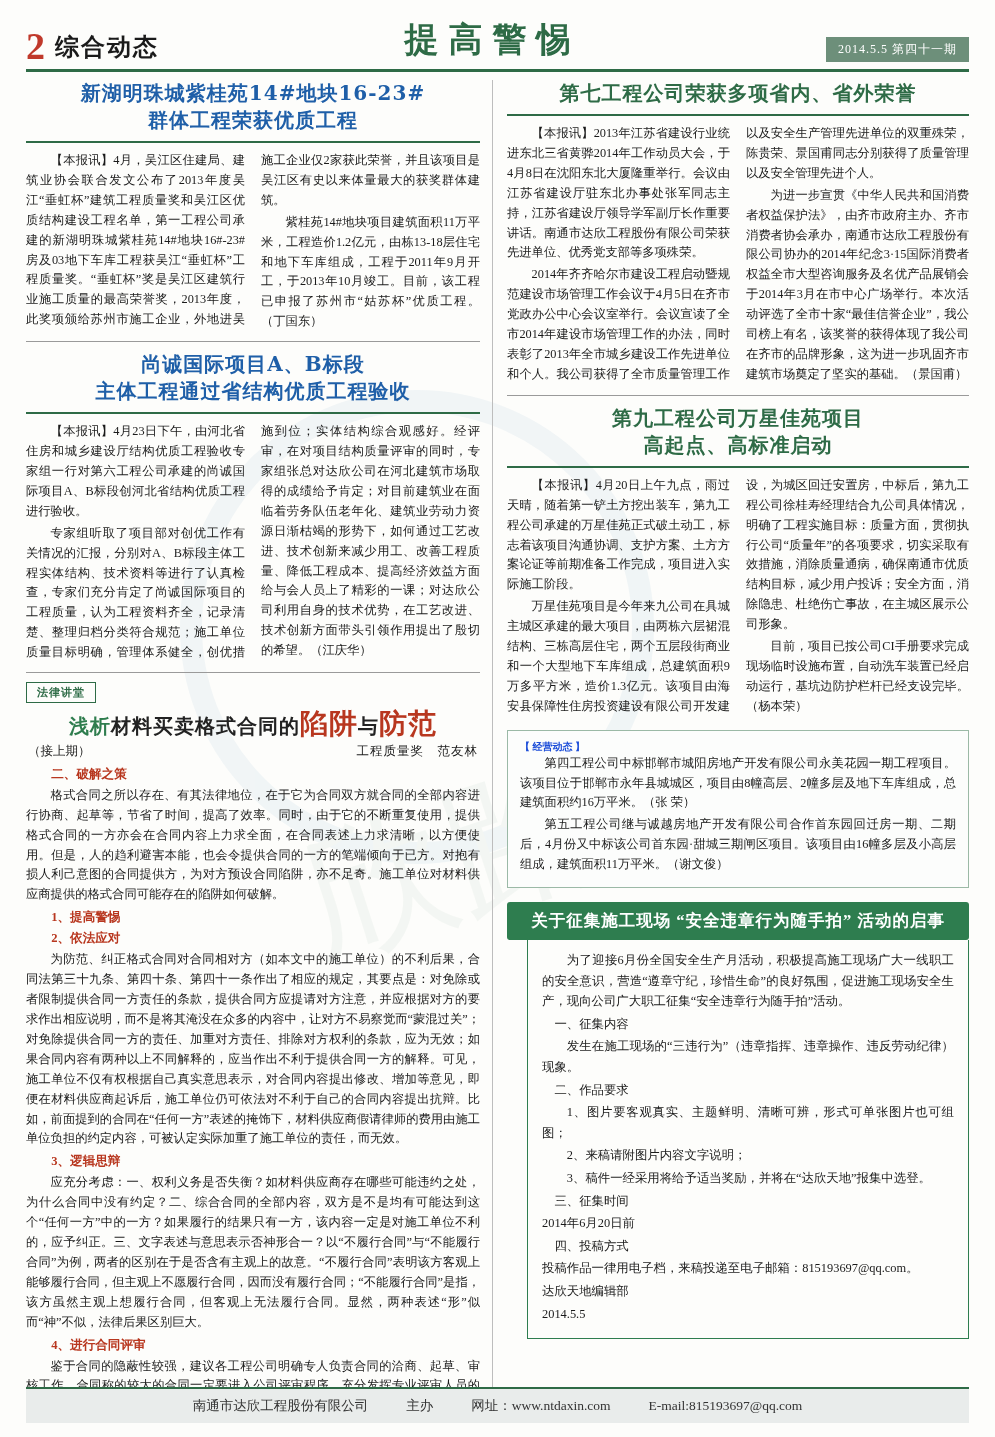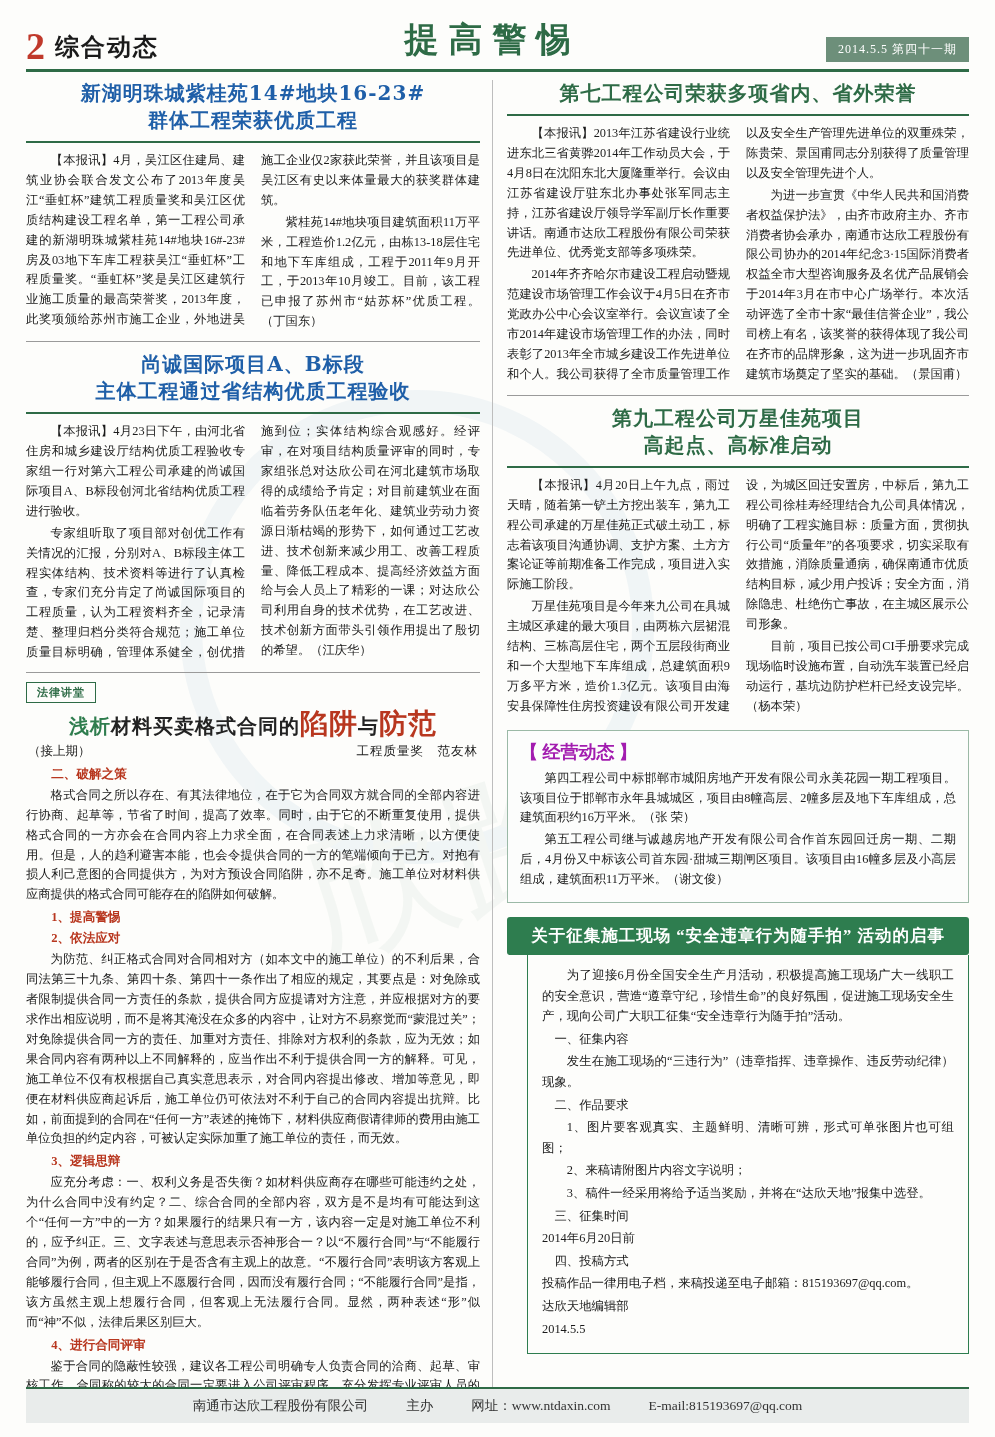--- a/index.html
+++ b/index.html
@@ -120,22 +120,21 @@
   .sec-red{color:#b8371f;font-weight:bold;font-size:12.6px;margin:4px 0 3px 0;text-indent:2em;}
 
   
   .box{
     border:1px solid #9bb9a6;
     padding:9px 12px 10px 12px;
     margin-top:12px;
     background:#fcfdfc;
   }
   .box-title{
-    font-size:18px;font-weight:bold;color:#a21caf;
-    margin-bottom:5px;
+    font-size:10px;font-weight:bold;color:#1d4ed8;
   }
   .greenbar{
     background:#2e7d4f;color:#fff;
     text-align:center;font-weight:bold;font-size:16.5px;
     letter-spacing:1px;padding:8px 6px;
     border-radius:3px;
   }
   .notice{
     border:1px solid #2e7d4f;border-top:none;
     padding:10px 14px 12px 14px;

